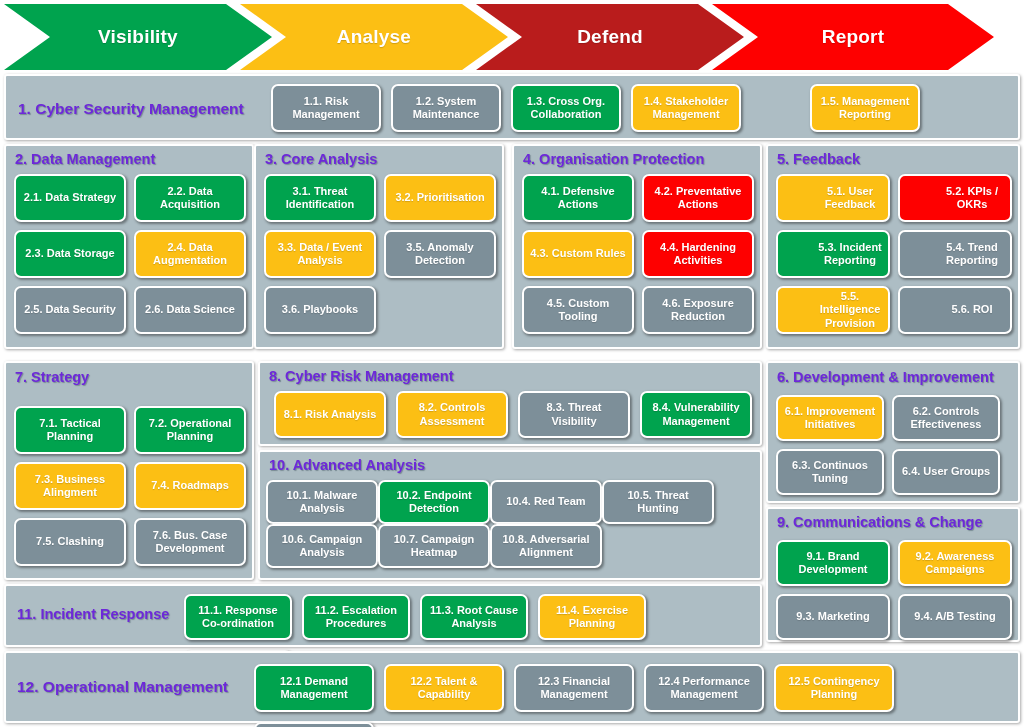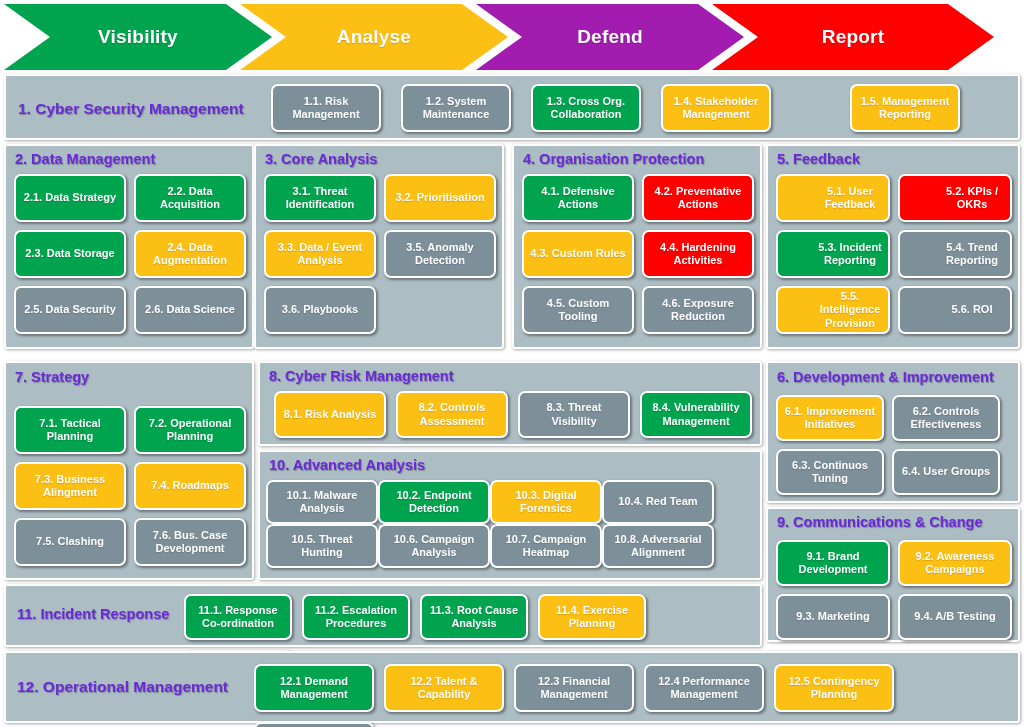--- a/index.html
+++ b/index.html
@@ -69,21 +69,21 @@
     text-shadow:0 1px 1px rgba(0,0,0,0.16);
   }
   .c-grey{  background:#7d8f99; }
   .c-green{ background:#00a34e; }
   .c-amber{ background:#fcbf14; }
   .c-red{   background:#fe0000; }
 
   
   #sec1{ left:4px; top:74px; width:1016px; height:66px; }
   #sec1 .panel-title{ position:absolute; left:12px; top:24px; font-size:15.5px;}
-  #sec1 .boxes{ position:absolute; left:265px; top:8px; gap:20px; }
+  #sec1 .boxes{ position:absolute; left:265px; top:8px; gap:10px; }
   #sec1 .box{ width:110px; height:48px; }
   #sec1 .box.sp{ margin-left:59px; }
 
   
   .row2{ top:144px; height:205px; }
   #sec2{ left:4px;   width:250px; }
   #sec3{ left:254px; width:250px; }
   #sec4{ left:512px; width:250px; }
   #sec5{ left:766px; width:254px; }
   .row2 .panel-title{ position:absolute; left:9px; top:5px; }
@@ -136,21 +136,21 @@
 </head>
 <body>
 
 <div class="phase-bar">
   <div class="phase phase-1" style="background: rgb(0, 163, 78);">
     <span class="phase-label">Visibility</span>
   </div>
   <div class="phase phase-2" style="background: rgb(252, 191, 20);">
     <span class="phase-label">Analyse</span>
   </div>
-  <div class="phase phase-3" style="background: #a21caf;">
+  <div class="phase phase-3" style="background: #b91c1c;">
     <span class="phase-label">Defend</span>
   </div>
   <div class="phase phase-4" style="background: rgb(254, 0, 0);">
     <span class="phase-label">Report</span>
   </div>
 </div>
 
 <div class="panel" id="sec1">
   <div class="panel-title">1. Cyber Security Management</div>
   <div class="boxes">
@@ -226,21 +226,20 @@
       <div class="box c-grey">8.3. Threat Visibility</div>
       <div class="box c-green">8.4. Vulnerability Management</div>
     </div>
 </div>
 
 <div class="panel" id="sec10">
   <div class="panel-title">10. Advanced Analysis</div>
   <div class="boxes">
       <div class="box c-grey">10.1. Malware Analysis</div>
       <div class="box c-green">10.2. Endpoint Detection</div>
-      <div class="box c-amber">10.3. Digital Forensics</div>
       <div class="box c-grey">10.4. Red Team</div>
       <div class="box c-grey">10.5. Threat Hunting</div>
       <div class="box c-grey">10.6. Campaign Analysis</div>
       <div class="box c-grey">10.7. Campaign Heatmap</div>
       <div class="box c-grey">10.8. Adversarial Alignment</div>
     </div>
 </div>
 
 <div class="panel" id="sec6">
   <div class="panel-title">6. Development &amp; Improvement</div>

